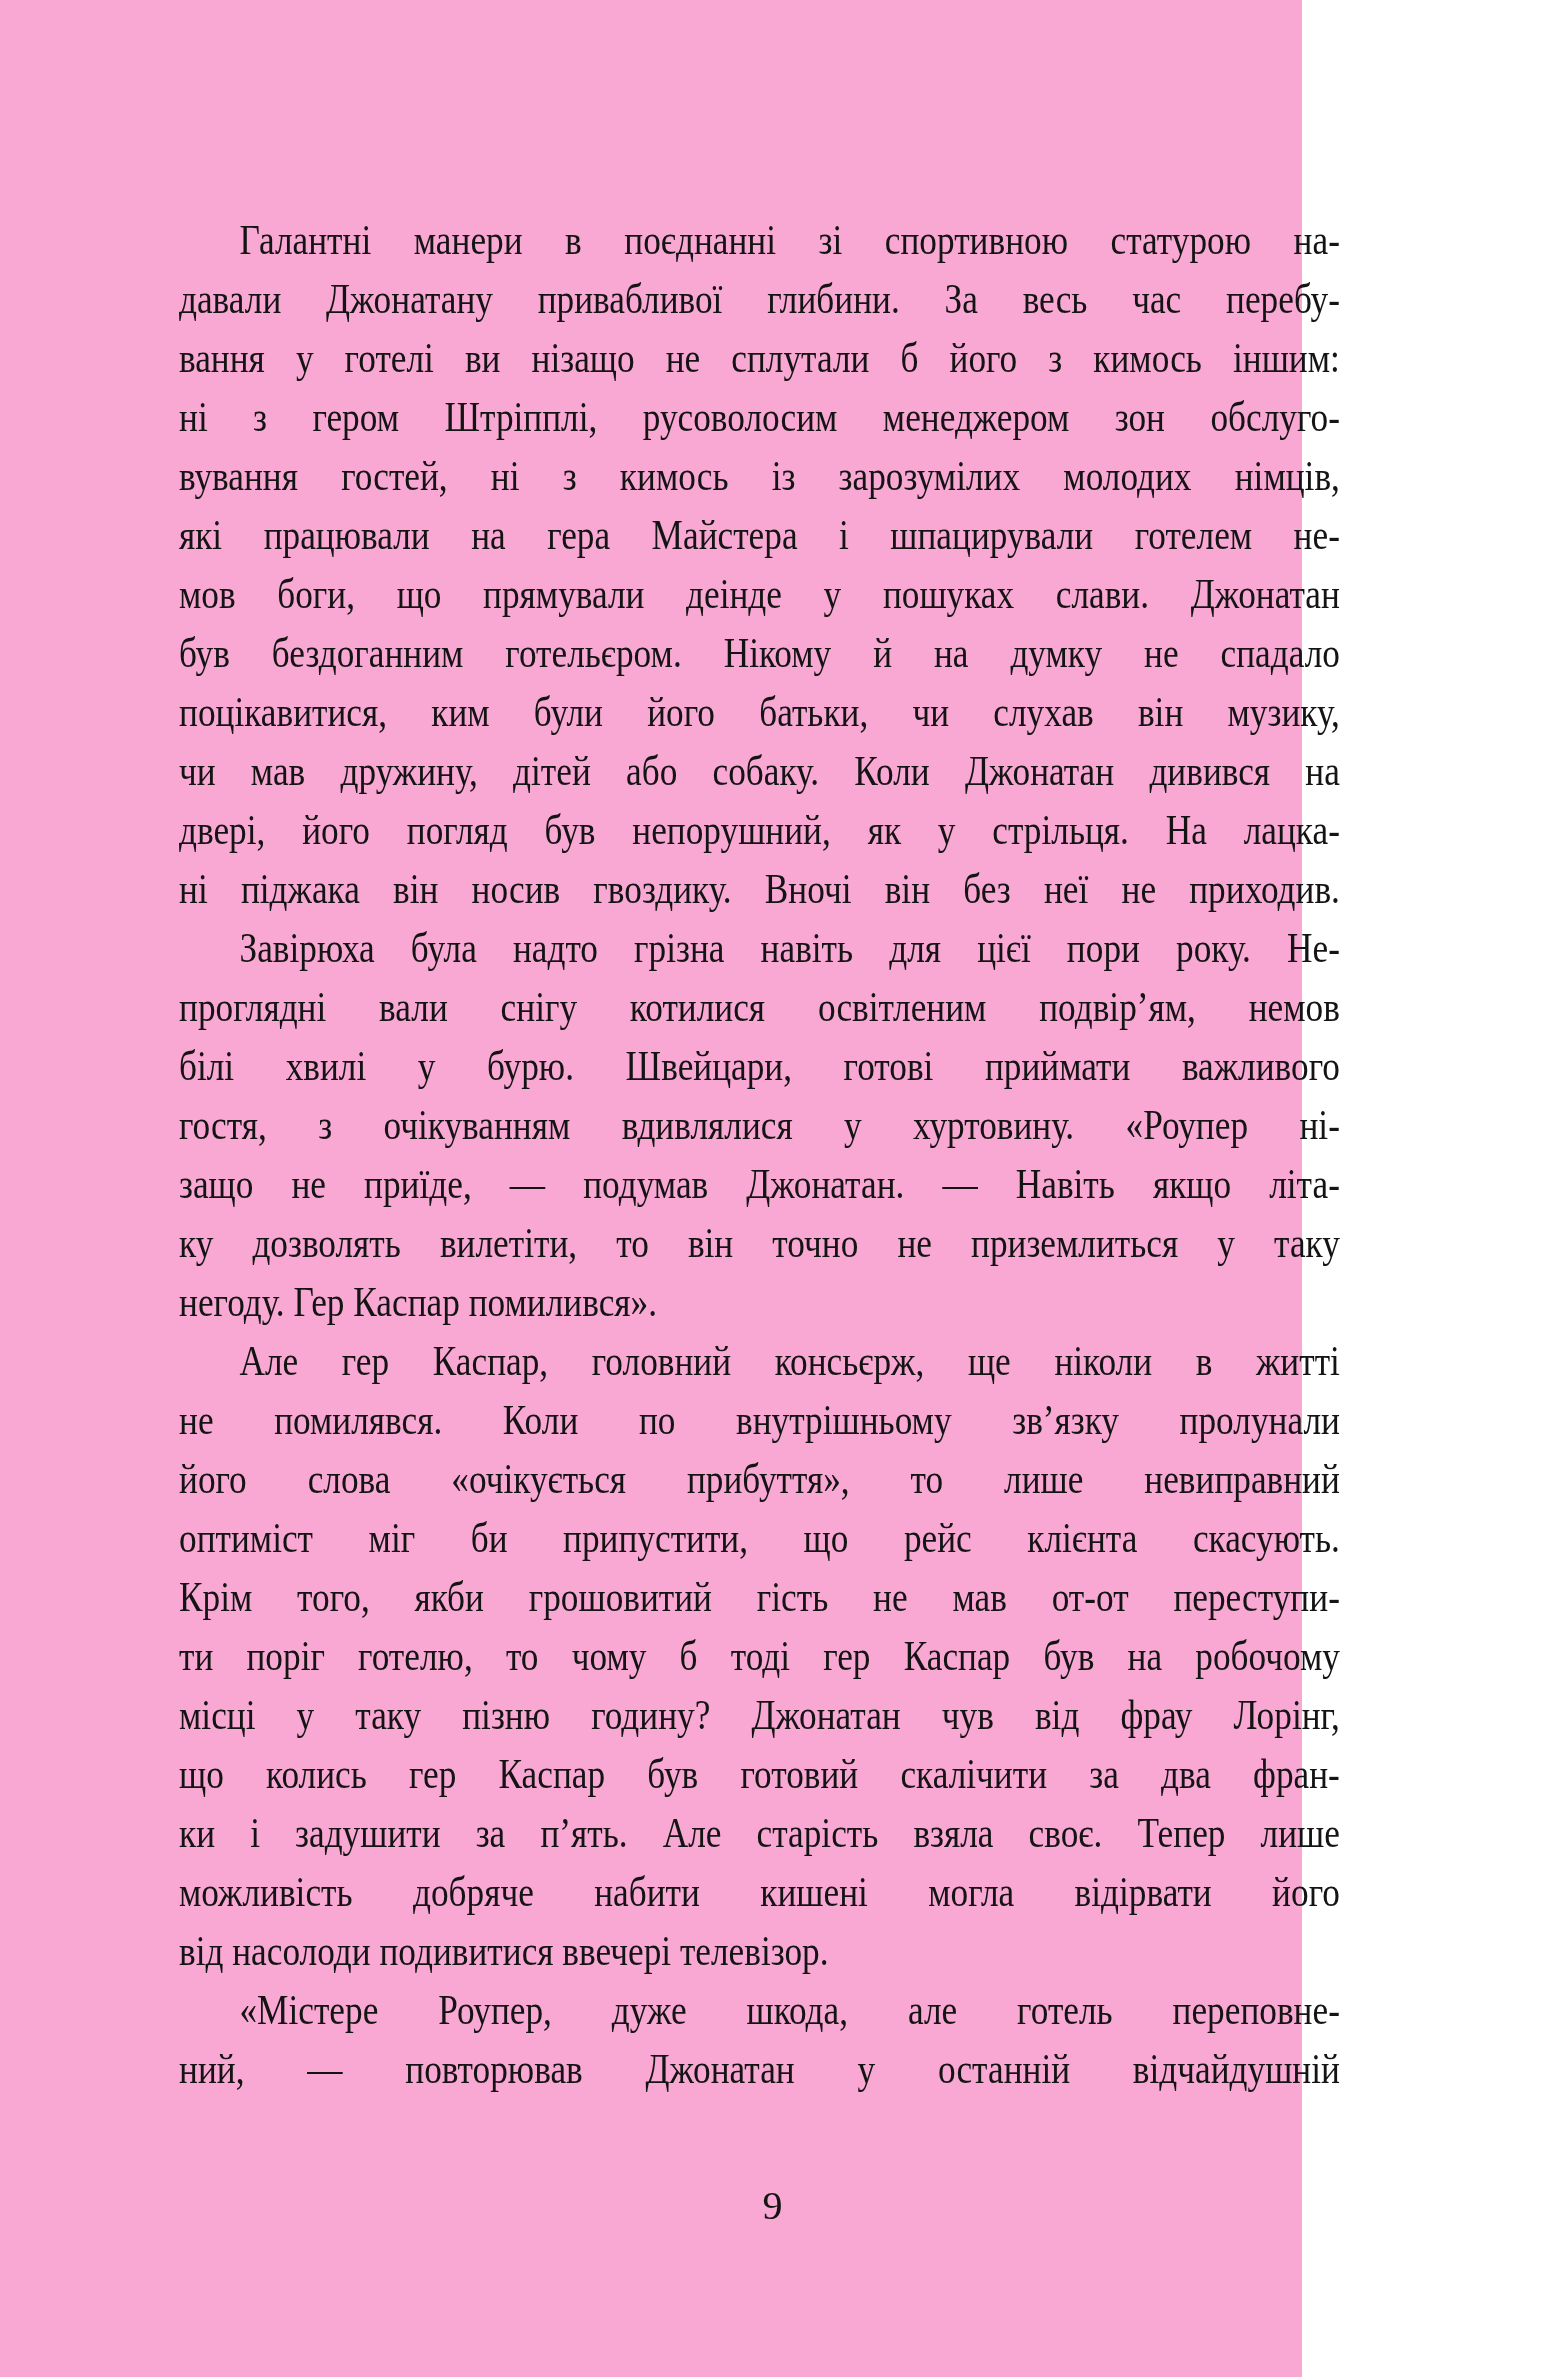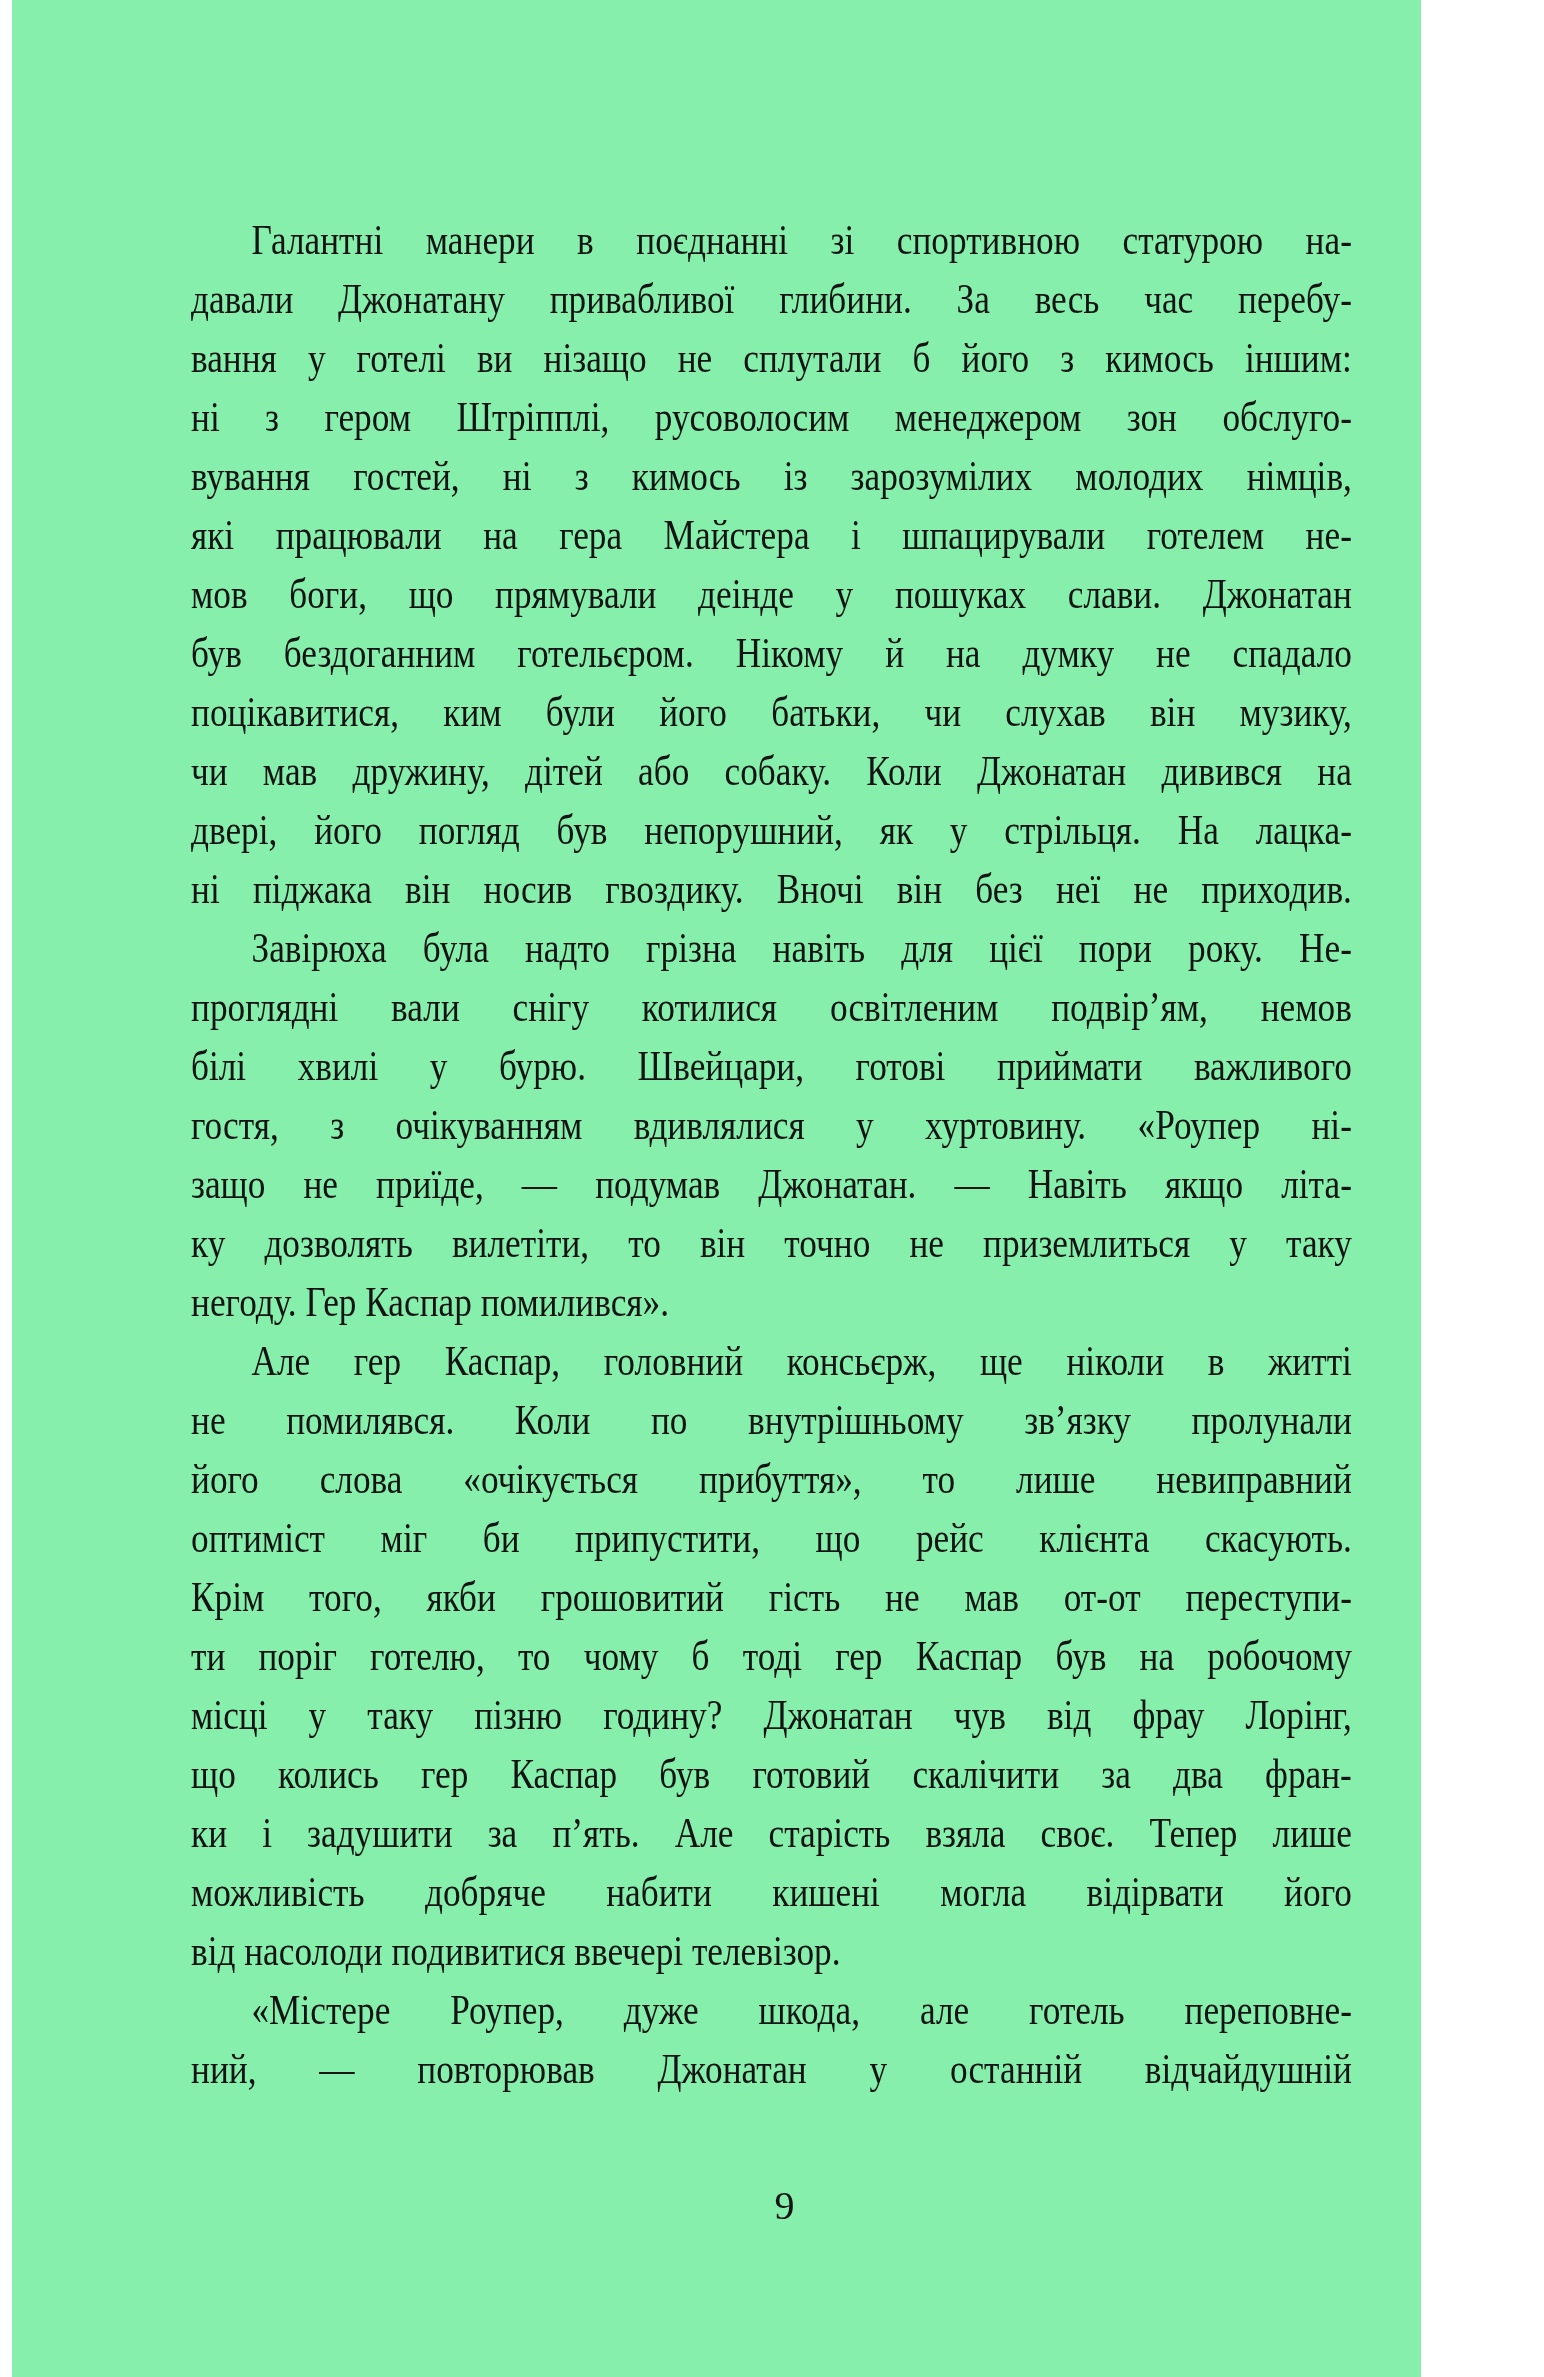--- a/index.html
+++ b/index.html
@@ -10,23 +10,23 @@
   body {
     width: 1545px;
     height: 2377px;
     position: relative;
     overflow: hidden;
     font-family: "Liberation Serif", "DejaVu Serif", serif;
     color: #141414;
   }
   .page {
     position: absolute;
-    left: 12px; top: 0;
-    width: 1409px; height: 2377px;
-    background: #86efac;
+    left: 0; top: 0;
+    width: 1302px; height: 2377px;
+    background: #f9a8d4;
   }
   
   .column-wrap {
     position: absolute;
     left: 179px;
     top: 211px;
     width: 1161px;
     overflow: visible;
   }
   .column {

